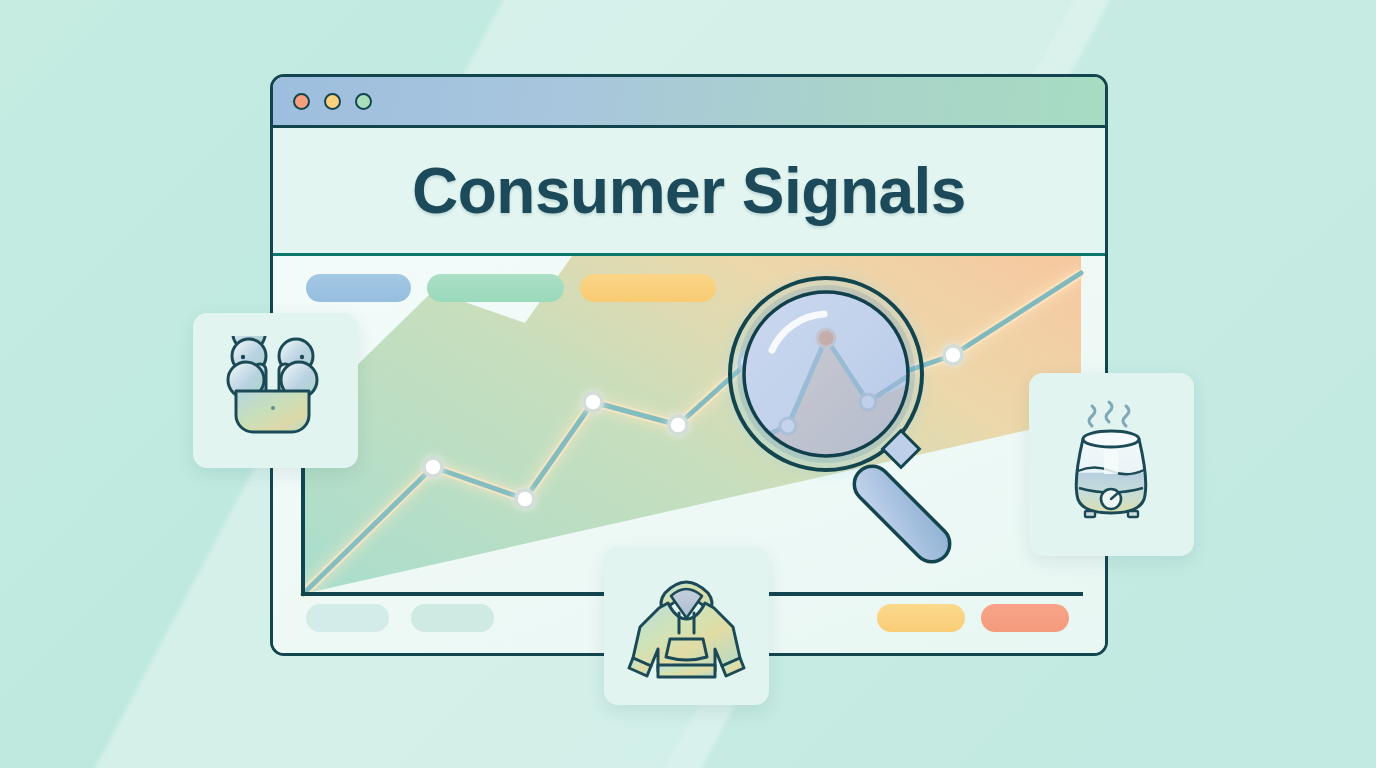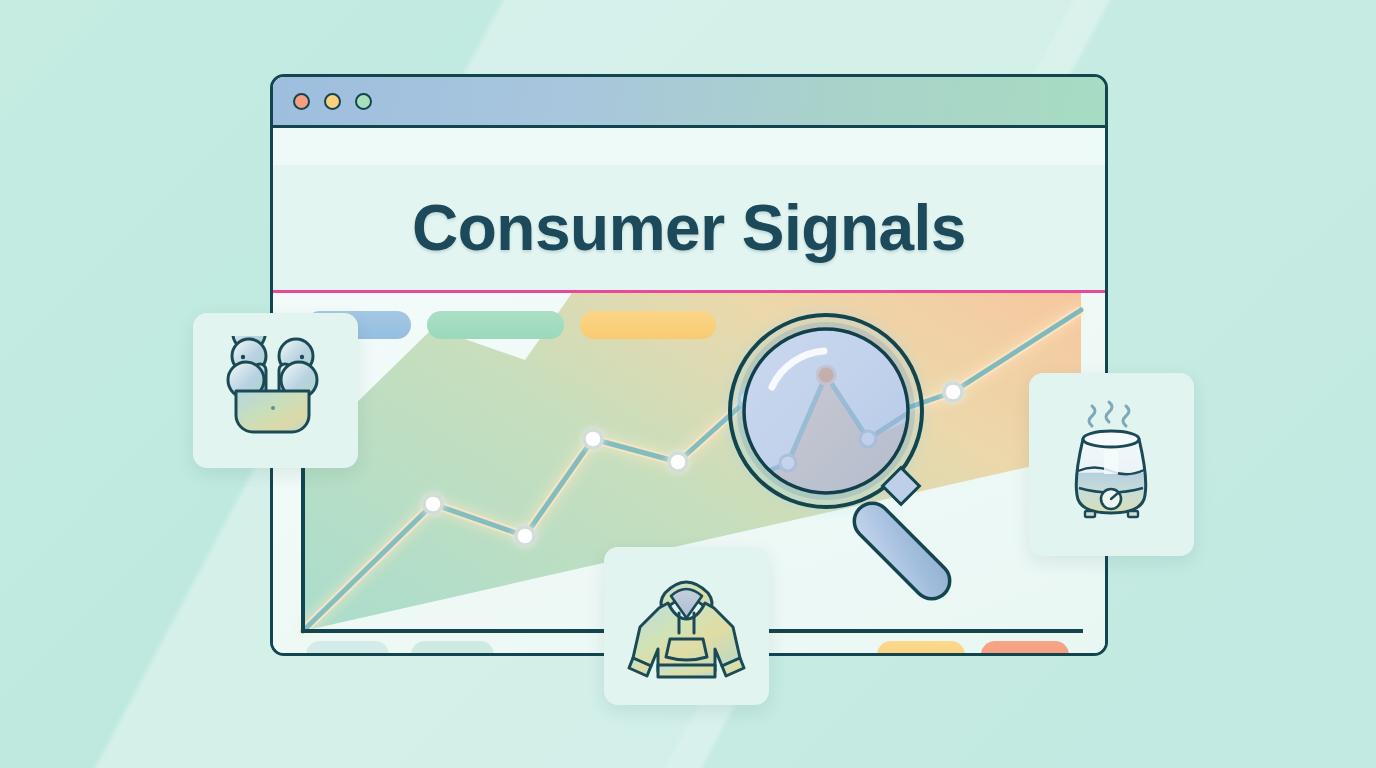--- a/index.html
+++ b/index.html
@@ -50,22 +50,22 @@
     display:flex;align-items:center;padding-left:20px;gap:14px;
   }
   .dot{width:17px;height:17px;border-radius:50%;border:2.5px solid #13454f;box-sizing:border-box;}
   .dot.red{background:#f59e80;}
   .dot.yellow{background:#fad07e;}
   .dot.green{background:#a8dfba;}
 
   .header{
     position:relative;height:125px;
     background:#e2f5f1;
-    border-bottom:3px solid #ec4899;
-    display:flex;align-items:center;justify-content:center;margin-top:37px;
+    border-bottom:3px solid #0f766e;
+    display:flex;align-items:center;justify-content:center;
   }
   .page-title{
     font-size:64px;font-weight:bold;color:#1c4a5a;
     letter-spacing:-0.5px;
     text-shadow:0 2px 3px rgba(20,70,85,0.18);
     white-space:nowrap;
   }
 
   .body-area{
     position:relative;height:403px;

